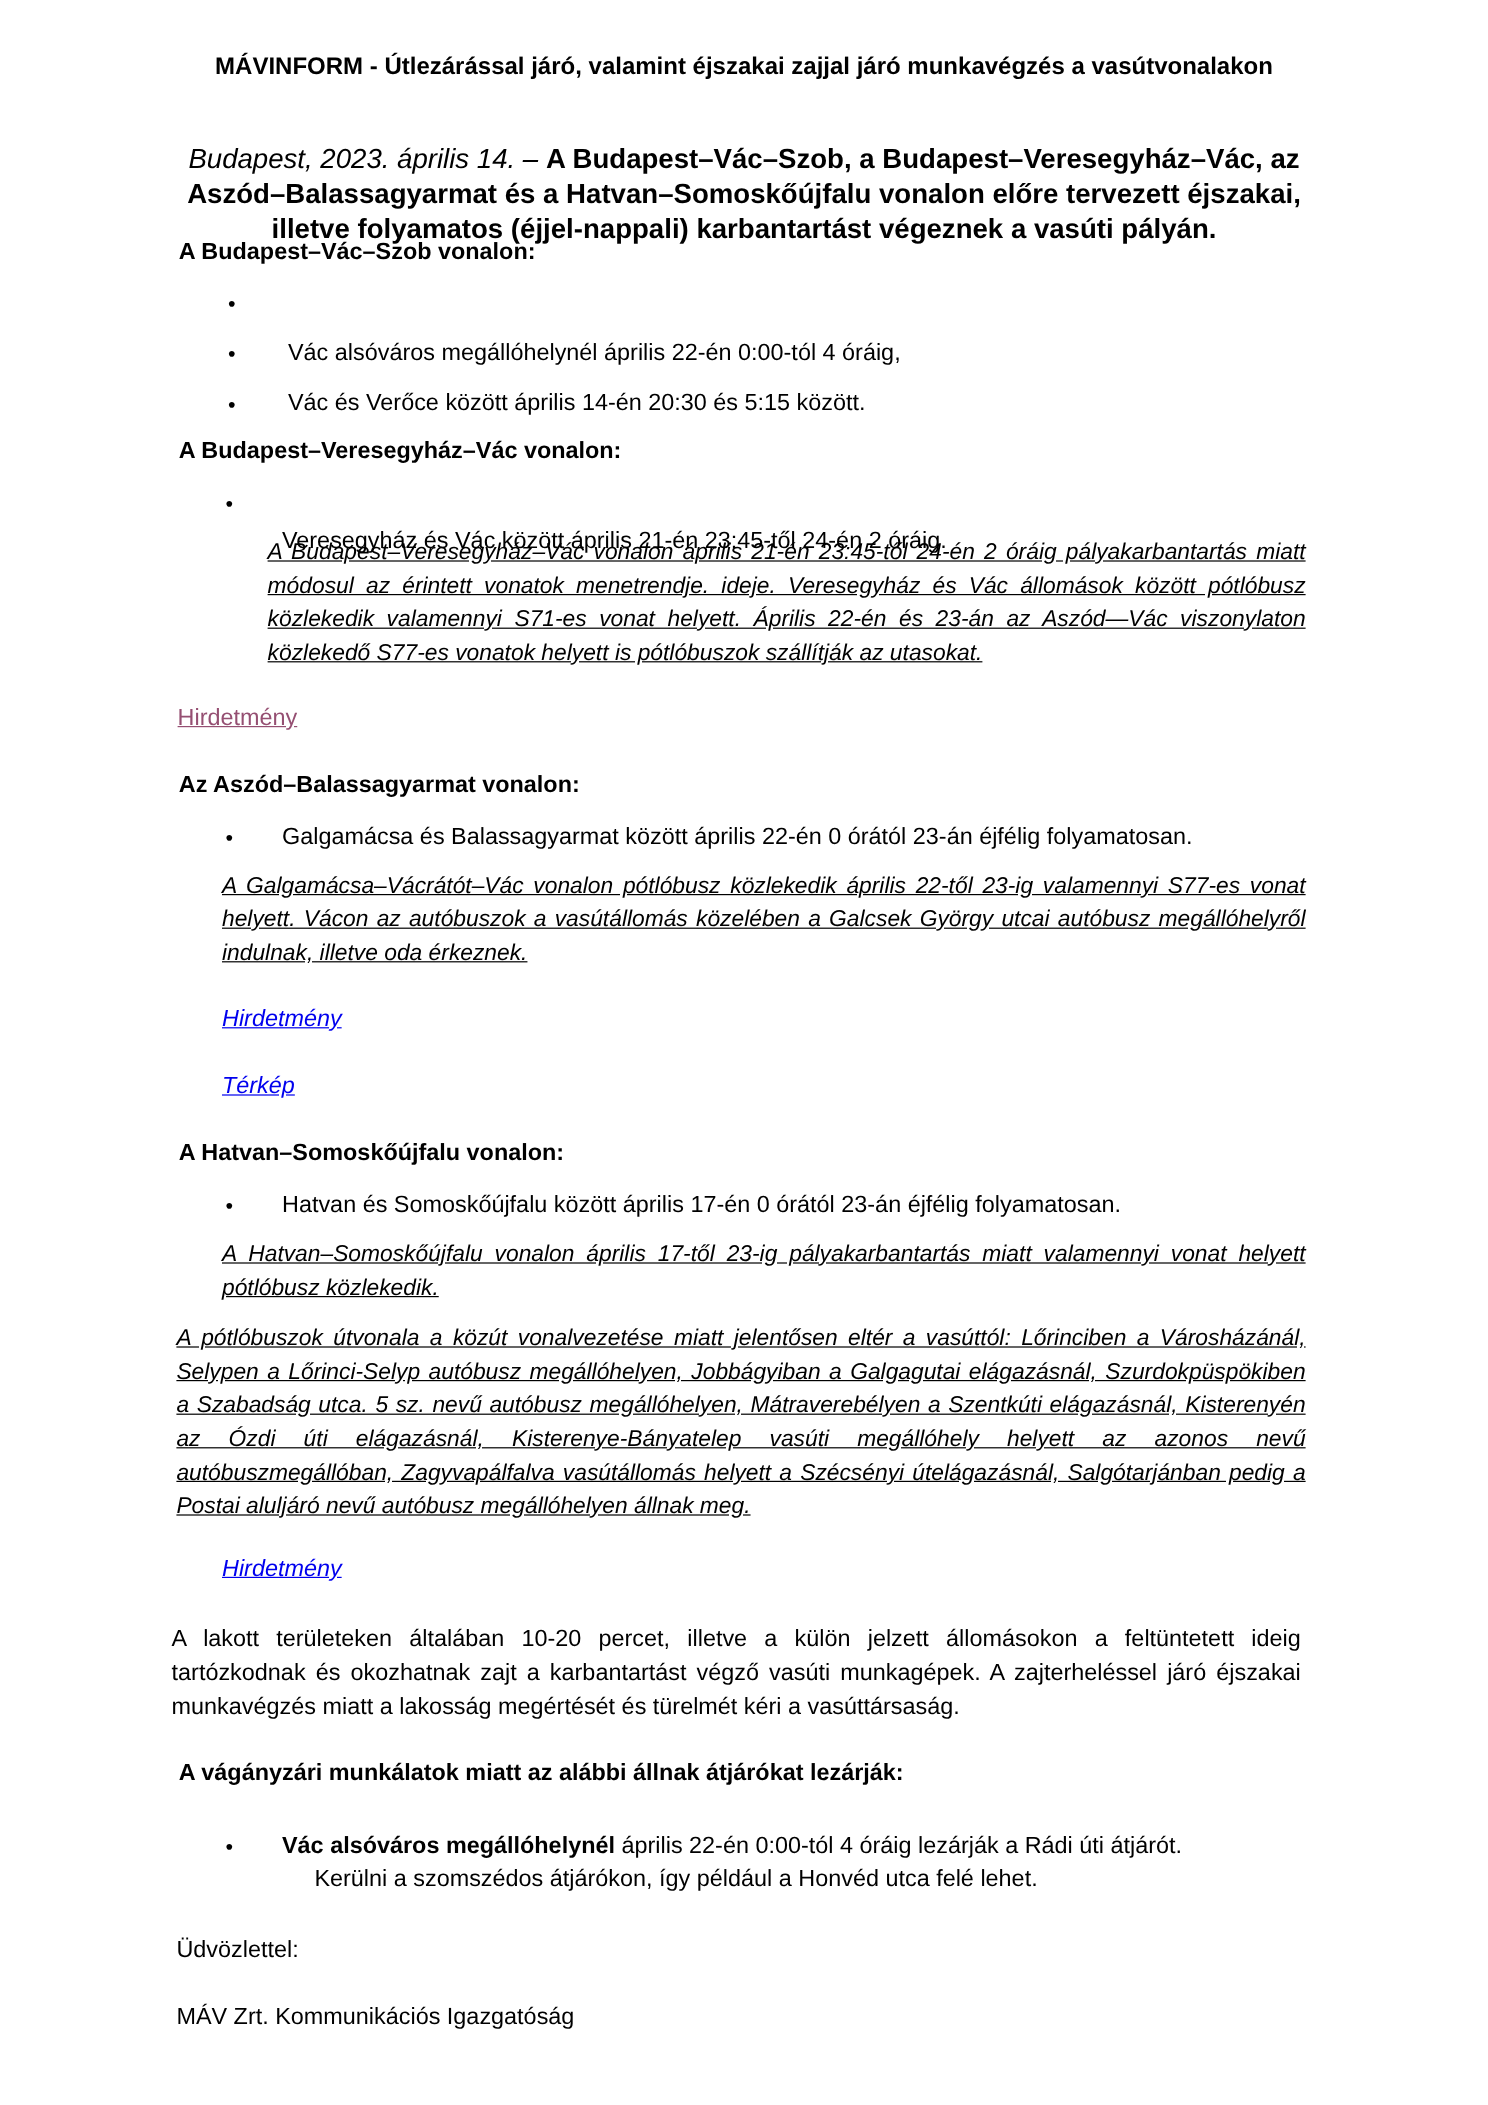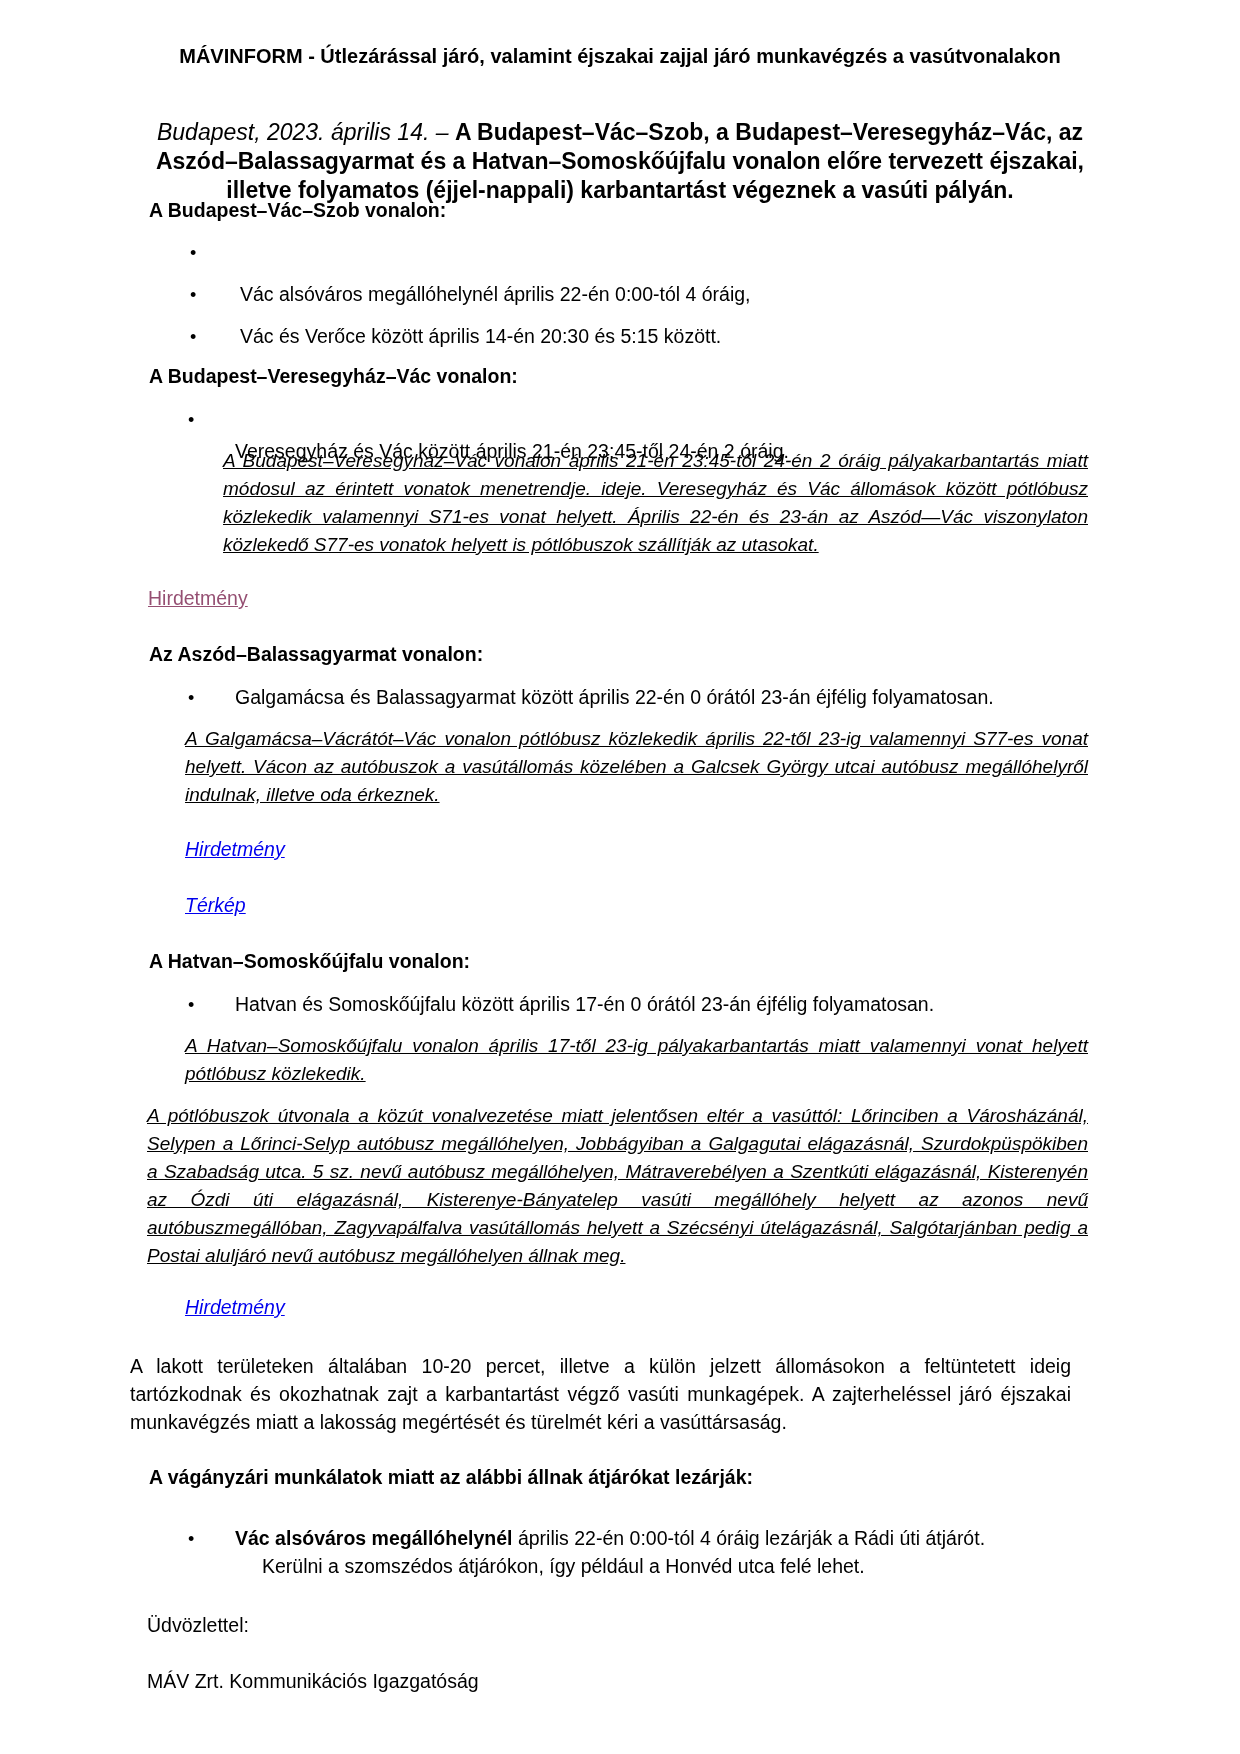--- a/index.html
+++ b/index.html
@@ -55,21 +55,21 @@
   <a class="abs link blue" style="left:185px; top:838px;" href="#">Hirdetmény</a>
   <a class="abs link blue" style="left:185px; top:894px;" href="#">Térkép</a>
 
   <div class="abs h" style="top:950px;">A Hatvan–Somoskőújfalu vonalon:</div>
   <span class="dot" style="left:188px; top:995px;">•</span>
   <div class="abs bullet" style="left:235px; top:993px;">Hatvan és Somoskőújfalu között április 17-én 0 órától 23-án éjfélig folyamatosan.</div>
   <div class="abs it-block" style="left:185px; top:1032px; width:903px;">A Hatvan–Somoskőújfalu vonalon április 17-től 23-ig pályakarbantartás miatt valamennyi vonat helyett pótlóbusz közlekedik.</div>
   <div class="abs it-block" style="left:147px; top:1102px; width:941px;">A pótlóbuszok útvonala a közút vonalvezetése miatt jelentősen eltér a vasúttól: Lőrinciben a Városházánál, Selypen a Lőrinci-Selyp autóbusz megállóhelyen, Jobbágyiban a Galgagutai elágazásnál, Szurdokpüspökiben a Szabadság utca. 5 sz. nevű autóbusz megállóhelyen, Mátraverebélyen a Szentkúti elágazásnál, Kisterenyén az Ózdi úti elágazásnál, Kisterenye-Bányatelep vasúti megállóhely helyett az azonos nevű autóbuszmegállóban, Zagyvapálfalva vasútállomás helyett a Szécsényi útelágazásnál, Salgótarjánban pedig a Postai aluljáró nevű autóbusz megállóhelyen állnak meg.</div>
   <a class="abs link blue" style="left:185px; top:1296px;" href="#">Hirdetmény</a>
 
-  <div class="abs para" style="left:130px; top:1352px; width:941px;">A lakott területeken általában 10-20 percet, illetve a külön jelzett állomásokon a feltüntetett ideig tartózkodnak és okozhatnak zajt a karbantartást végző vasúti munkagépek. A zajterheléssel járó éjszakai munkavégzés miatt a lakosság megértését és türelmét kéri a vasúttársaság.</div>
+  <div class="abs para" style="left:143px; top:1352px; width:941px;">A lakott területeken általában 10-20 percet, illetve a külön jelzett állomásokon a feltüntetett ideig tartózkodnak és okozhatnak zajt a karbantartást végző vasúti munkagépek. A zajterheléssel járó éjszakai munkavégzés miatt a lakosság megértését és türelmét kéri a vasúttársaság.</div>
 
   <div class="abs h" style="top:1466px;">A vágányzári munkálatok miatt az alábbi állnak átjárókat lezárják:</div>
   <span class="dot" style="left:188px; top:1529px;">•</span>
   <div class="abs bullet" style="left:235px; top:1527px;">
     <b>Vác alsóváros megállóhelynél</b>
     <span>április 22-én 0:00-tól 4 óráig lezárják a Rádi úti átjárót.</span>
   </div>
   <div class="abs bullet" style="left:222px; top:1555px;margin-left:40px;">Kerülni a szomszédos átjárókon, így például a Honvéd utca felé lehet.</div>
 
   <div class="abs bullet" style="left:147px; top:1614px;">Üdvözlettel:</div>

